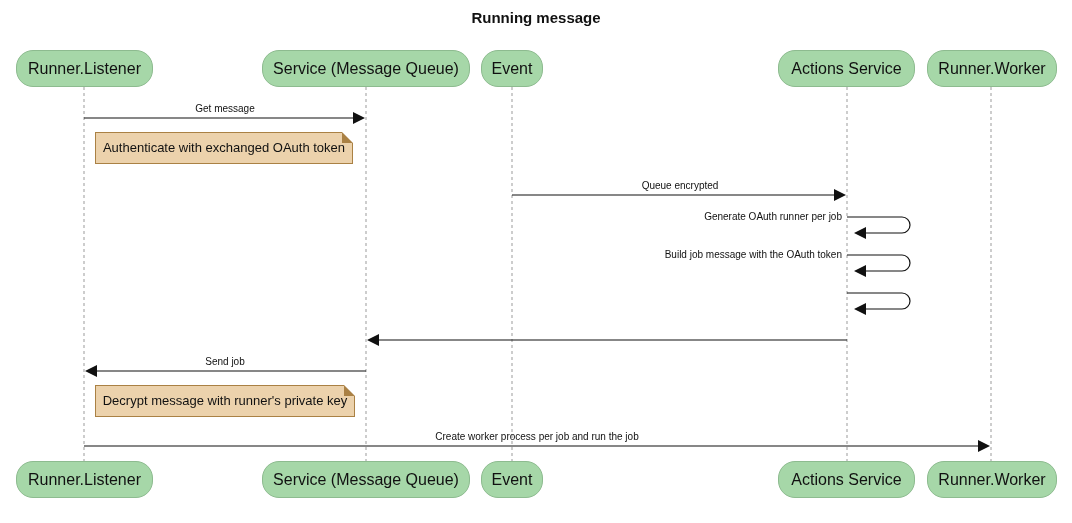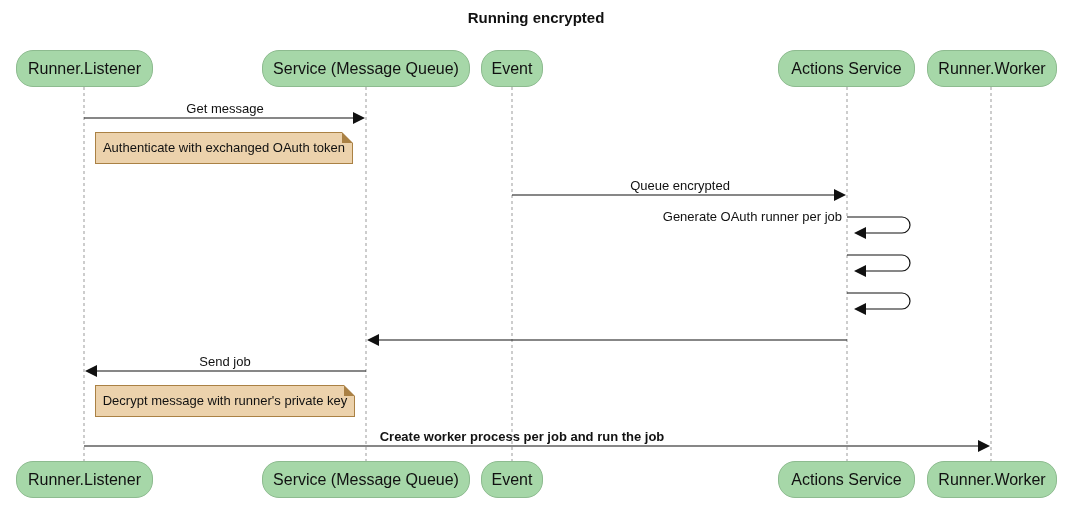--- a/index.html
+++ b/index.html
@@ -59,21 +59,21 @@
     border-radius: 17px;
     display: flex;
     align-items: center;
     justify-content: center;
     font-size: 16px;
     line-height: 16px;
     white-space: nowrap;
   }
   .msg-label {
     position: absolute;
-    font-size: 13px;
+    font-size: 10px;
     line-height: 14px;
     white-space: nowrap;
   }
   .msg-label.centered { transform: translateX(-50%); }
   .msg-label.right-anchored { text-align: right; }
   .note {
     position: absolute;
     background: var(--note-fill);
     border: 1px solid var(--note-border);
     display: flex;
@@ -91,21 +91,21 @@
     border-style: solid;
     border-width: 0 11px 11px 0;
     border-color: var(--bg) var(--bg) var(--note-border) var(--note-border);
   }
 </style>
 </head>
 <body>
 
 <div class="diagram">
 
-  <div class="title">Running encrypted</div>
+  <div class="title">Running message</div>
 
   <svg class="layer" viewBox="0 0 1072 523" xmlns="http://www.w3.org/2000/svg">
     <defs>
       <marker id="ah" viewBox="0 0 12 12" refX="10" refY="6" markerWidth="12" markerHeight="12" markerUnits="userSpaceOnUse" orient="auto">
         <path class="arrowhead" d="M0,0 L12,6 L0,12 z"></path>
       </marker>
     </defs>
 
     <line class="lifeline" x1="84" y1="87" x2="84" y2="461"></line>
     <line class="lifeline" x1="366" y1="87" x2="366" y2="461"></line>
@@ -151,22 +151,23 @@
   <div class="actor" style="left:778px; top:461px; width:137px;">
       <span>Actions Service</span>
     </div>
   <div class="actor" style="left:927px; top:461px; width:130px;">
       <span>Runner.Worker</span>
     </div>
 
   <div class="msg-label centered" style="left:225px; top:102px;">Get message</div>
   <div class="msg-label centered" style="left:680px; top:179px;">Queue encrypted</div>
   <div class="msg-label right-anchored" style="right:230px; top:210px;">Generate OAuth runner per job</div>
+  <div class="msg-label right-anchored" style="right:230px; top:248px;">Build job message with the OAuth token</div>
   <div class="msg-label centered" style="left:225px; top:355px;">Send job</div>
-  <div class="msg-label centered" style="left:522px; top:430px;font-weight:bold;">Create worker process per job and run the job</div>
+  <div class="msg-label centered" style="left:537px; top:430px;">Create worker process per job and run the job</div>
 
   <div class="note" style="left:95px; top:385px; width:260px; height:32px;">
       <span>Decrypt message with runner's private key</span>
     </div>
   <div class="note" style="left:95px; top:132px; width:258px; height:32px;">
       <span>Authenticate with exchanged OAuth token</span>
     </div>
 
 </div>
 

